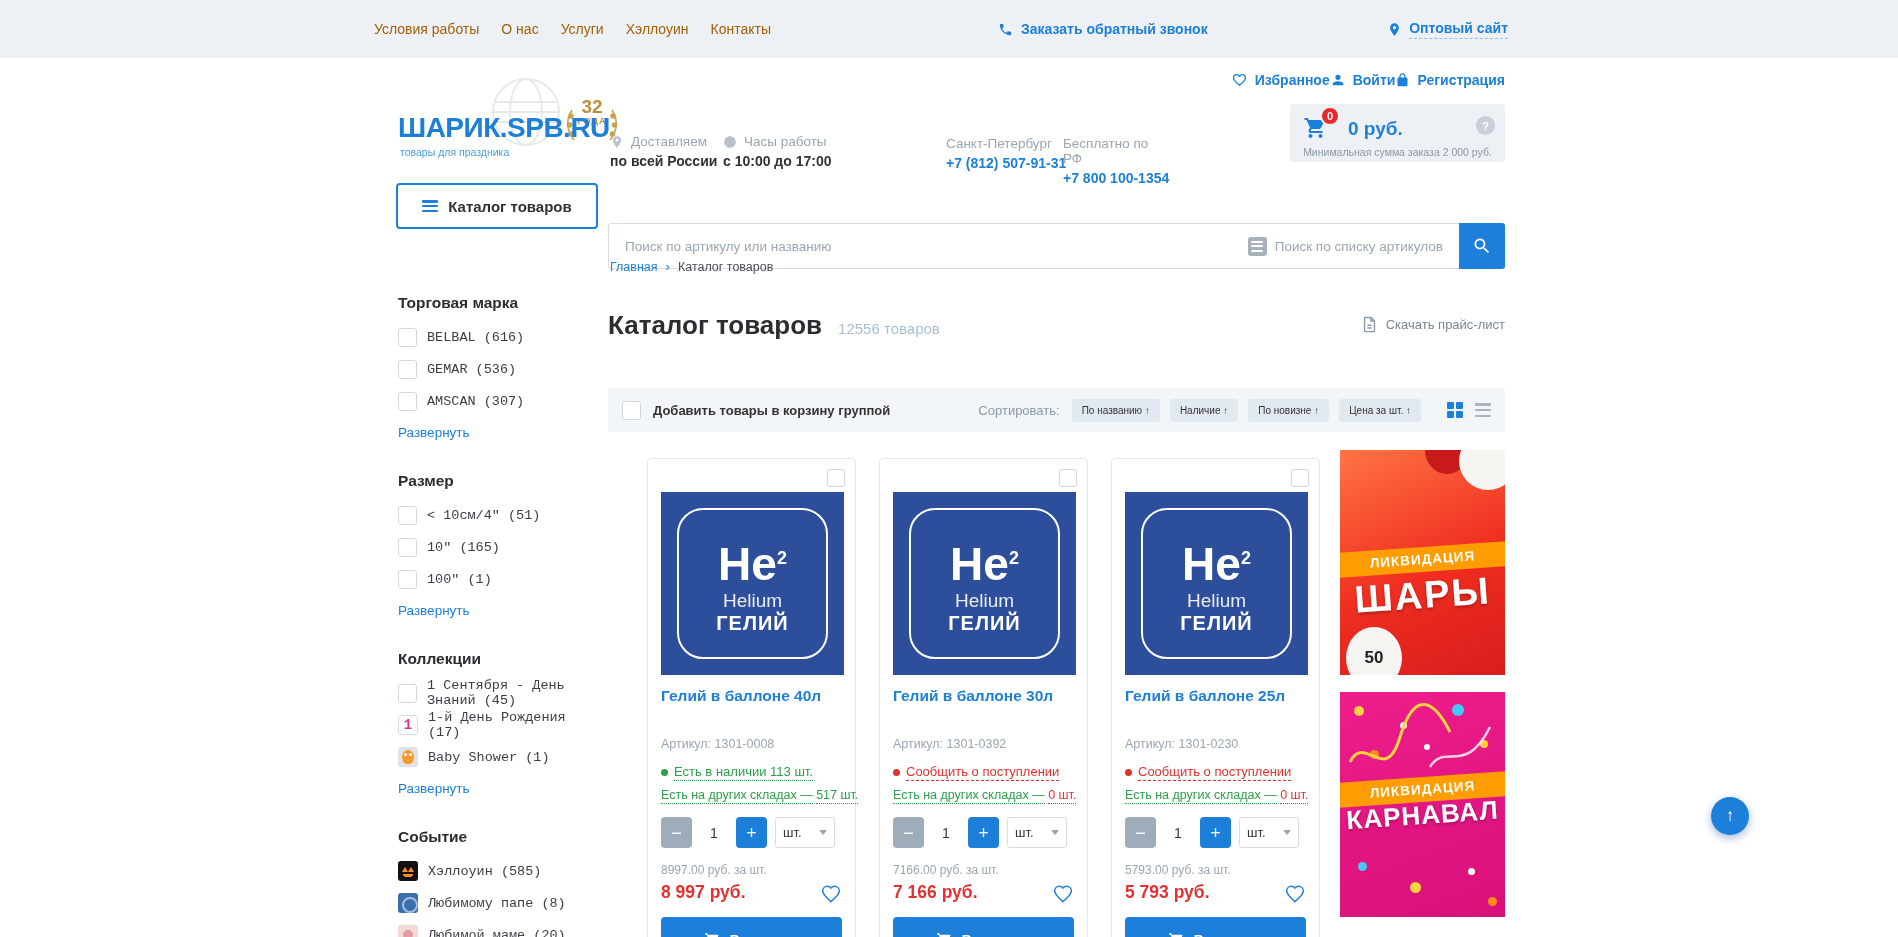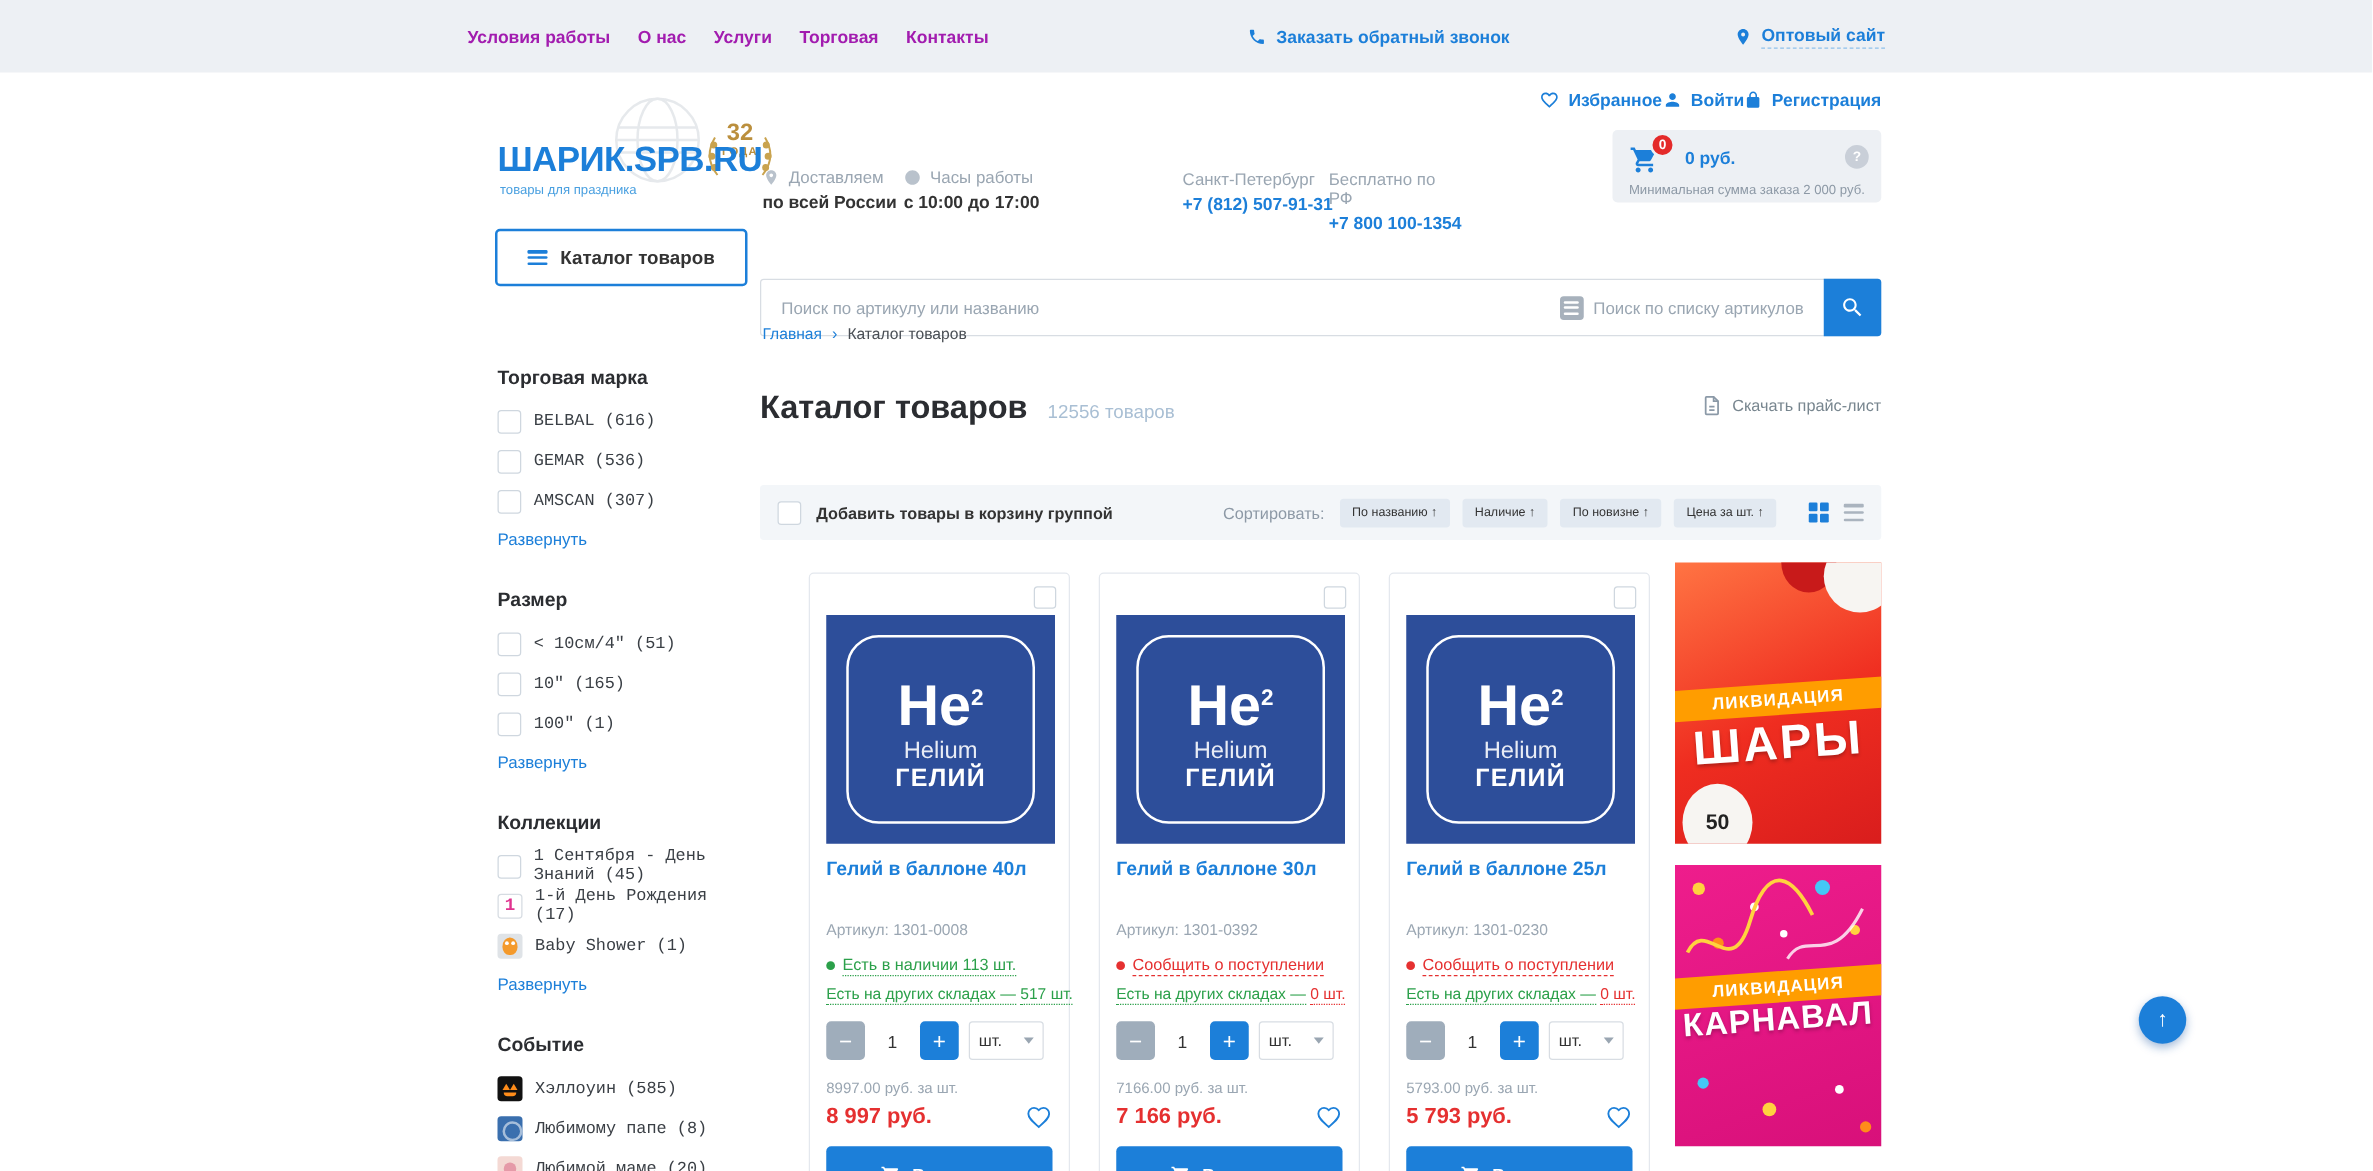--- a/index.html
+++ b/index.html
@@ -4,21 +4,21 @@
 <style>
   * { margin:0; padding:0; box-sizing:border-box; }
   html,body { width:1898px; height:937px; overflow:hidden; background:#fff;
     font-family:"Liberation Sans", sans-serif; }
   .page { position:relative; width:1898px; height:937px; overflow:hidden; background:#fff; }
   a, .lnk { text-decoration:none; cursor:pointer; }
 
   
   .topbar { position:absolute; left:0; top:0; width:100%; height:58px; background:#edf0f4; }
   .topbar-nav { position:absolute; left:374px; top:0; height:58px; display:flex; align-items:center; gap:22px; }
-  .topbar-link { color:#a21caf; font-size:14px; font-weight:bold; }
+  .topbar-link { color:#a16207; font-size:14px; font-weight:normal; }
   .callback { position:absolute; left:998px; top:0; height:58px; display:flex; align-items:center; gap:8px;
     color:#1c7fd9; font-size:14px; font-weight:bold; }
   .wholesale { position:absolute; right:390px; top:0; height:58px; display:flex; align-items:center; gap:7px;
     color:#1c7fd9; font-size:14px; font-weight:bold; }
   .wholesale .und { border-bottom:1px dashed #8fc0ea; padding-bottom:2px; }
   .ico { display:inline-flex; align-items:center; justify-content:center; }
 
   
   .logo-wrap { position:absolute; left:398px; top:76px; width:220px; height:86px; }
   .globe { position:absolute; left:92px; top:0px; opacity:.55; }
@@ -36,21 +36,21 @@
   .info-col { position:absolute; top:0; }
   .info-col .lab { display:flex; align-items:center; gap:7px; color:#9aa6b2; font-size:13.5px; }
   .info-col .val { margin-top:4px; font-size:14px; font-weight:bold; color:#333; white-space:nowrap; }
   .info-col .val.phone { color:#1c7fd9; }
   .ic1 { left:2px; } .ic2 { left:115px; } .ic3 { left:338px; padding-top:2px;} .ic4 { left:455px; padding-top:2px;}
 
   .cart-box { position:absolute; left:1290px; top:104px; width:215px; height:58px; background:#edf0f4; border-radius:4px; }
   .cart-ico { position:absolute; left:13px; top:12px; }
   .cart-badge { position:absolute; left:30px; top:2px; min-width:20px; height:20px; border-radius:50%;
     background:#e42a2a; color:#fff; font-size:11px; font-weight:bold; display:flex; align-items:center; justify-content:center; border:2px solid #edf0f4; }
-  .cart-total { position:absolute; left:58px; top:14px; color:#1c7fd9; font-size:14px; font-weight:bold; }
+  .cart-total { position:absolute; left:58px; top:14px; color:#1c7fd9; font-size:19px; font-weight:bold; }
   .cart-q { position:absolute; right:10px; top:12px; width:19px; height:19px; border-radius:50%; background:#c9cfd8;
     color:#fff; font-size:11px; font-weight:bold; display:flex; align-items:center; justify-content:center; }
   .cart-note { position:absolute; left:0; right:0; bottom:4px; text-align:center; font-size:10.5px; color:#8d99a6; }
 
   
   .catalog-btn { position:absolute; left:396px; top:183px; width:202px; height:46px; background:#fff;
     border:2px solid #1c7fd9; border-radius:4px; display:flex; align-items:center; justify-content:center; gap:10px; cursor:pointer; }
   .catalog-btn .txt { font-size:15px; font-weight:bold; color:#333; }
   .burger { width:16px; height:12px; display:flex; flex-direction:column; justify-content:space-between; }
   .burger i { display:block; height:2.5px; background:#1c7fd9; border-radius:1px; }
@@ -186,21 +186,21 @@
 </head>
 <body>
 
 <div class="page">
 
   <div class="topbar">
     <div class="topbar-nav">
       <span class="topbar-link lnk">Условия работы</span>
       <span class="topbar-link lnk">О нас</span>
       <span class="topbar-link lnk">Услуги</span>
-      <span class="topbar-link lnk">Торговая</span>
+      <span class="topbar-link lnk">Хэллоуин</span>
       <span class="topbar-link lnk">Контакты</span>
     </div>
     <div class="callback lnk">
       <span class="ico">
         <svg width="15" height="15" viewBox="0 0 24 24" fill="#1c7fd9">
             <path d="M6.62 10.79c1.44 2.83 3.76 5.14 6.59 6.59l2.2-2.2c.27-.27.67-.36 1.02-.24 1.12.37 2.33.57 3.57.57.55 0 1 .45 1 1V20c0 .55-.45 1-1 1-9.39 0-17-7.61-17-17 0-.55.45-1 1-1h3.5c.55 0 1 .45 1 1 0 1.25.2 2.45.57 3.57.11.35.03.74-.25 1.02l-2.2 2.2z"></path>
           </svg>
       </span>
       <span>Заказать обратный звонок</span>
     </div>

